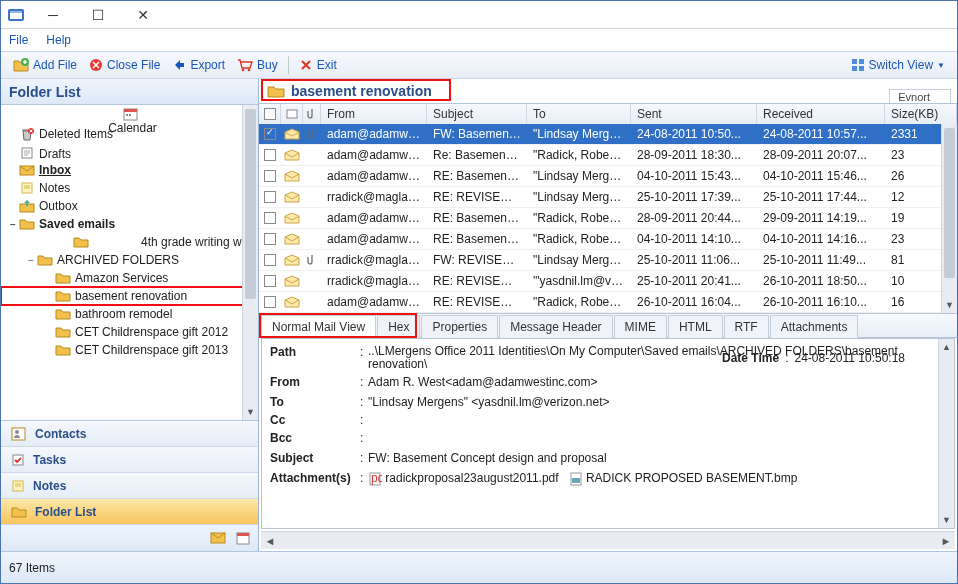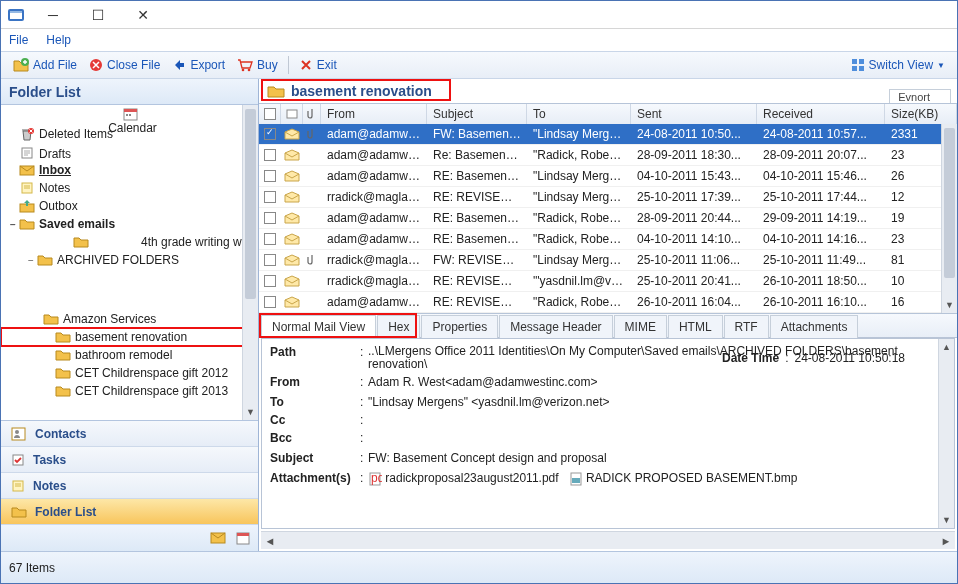--- a/index.html
+++ b/index.html
@@ -266,21 +266,21 @@
           </div>
           <div class="treerow" style="padding-left: 24px;">
             <span class="tw">−</span>
             <span class="ticon2">
               <svg width="16" height="14">
                 <path d="M1 3h5l2 2h7v7H1z" fill="#f3c14b" stroke="#b88a1f"></path>
               </svg>
             </span>
             <span>ARCHIVED FOLDERS</span>
           </div>
-          <div class="treerow" style="padding-left: 30px; margin-top: 41px;">
+          <div class="treerow" style="padding-left: 42px;">
             <span class="tw"></span>
             <span class="ticon2">
               <svg width="16" height="14">
                 <path d="M1 3h5l2 2h7v7H1z" fill="#f3c14b" stroke="#b88a1f"></path>
               </svg>
             </span>
             <span>Amazon Services</span>
           </div>
           <div class="treerow hl" style="padding-left: 42px;">
             <span class="tw"></span>

